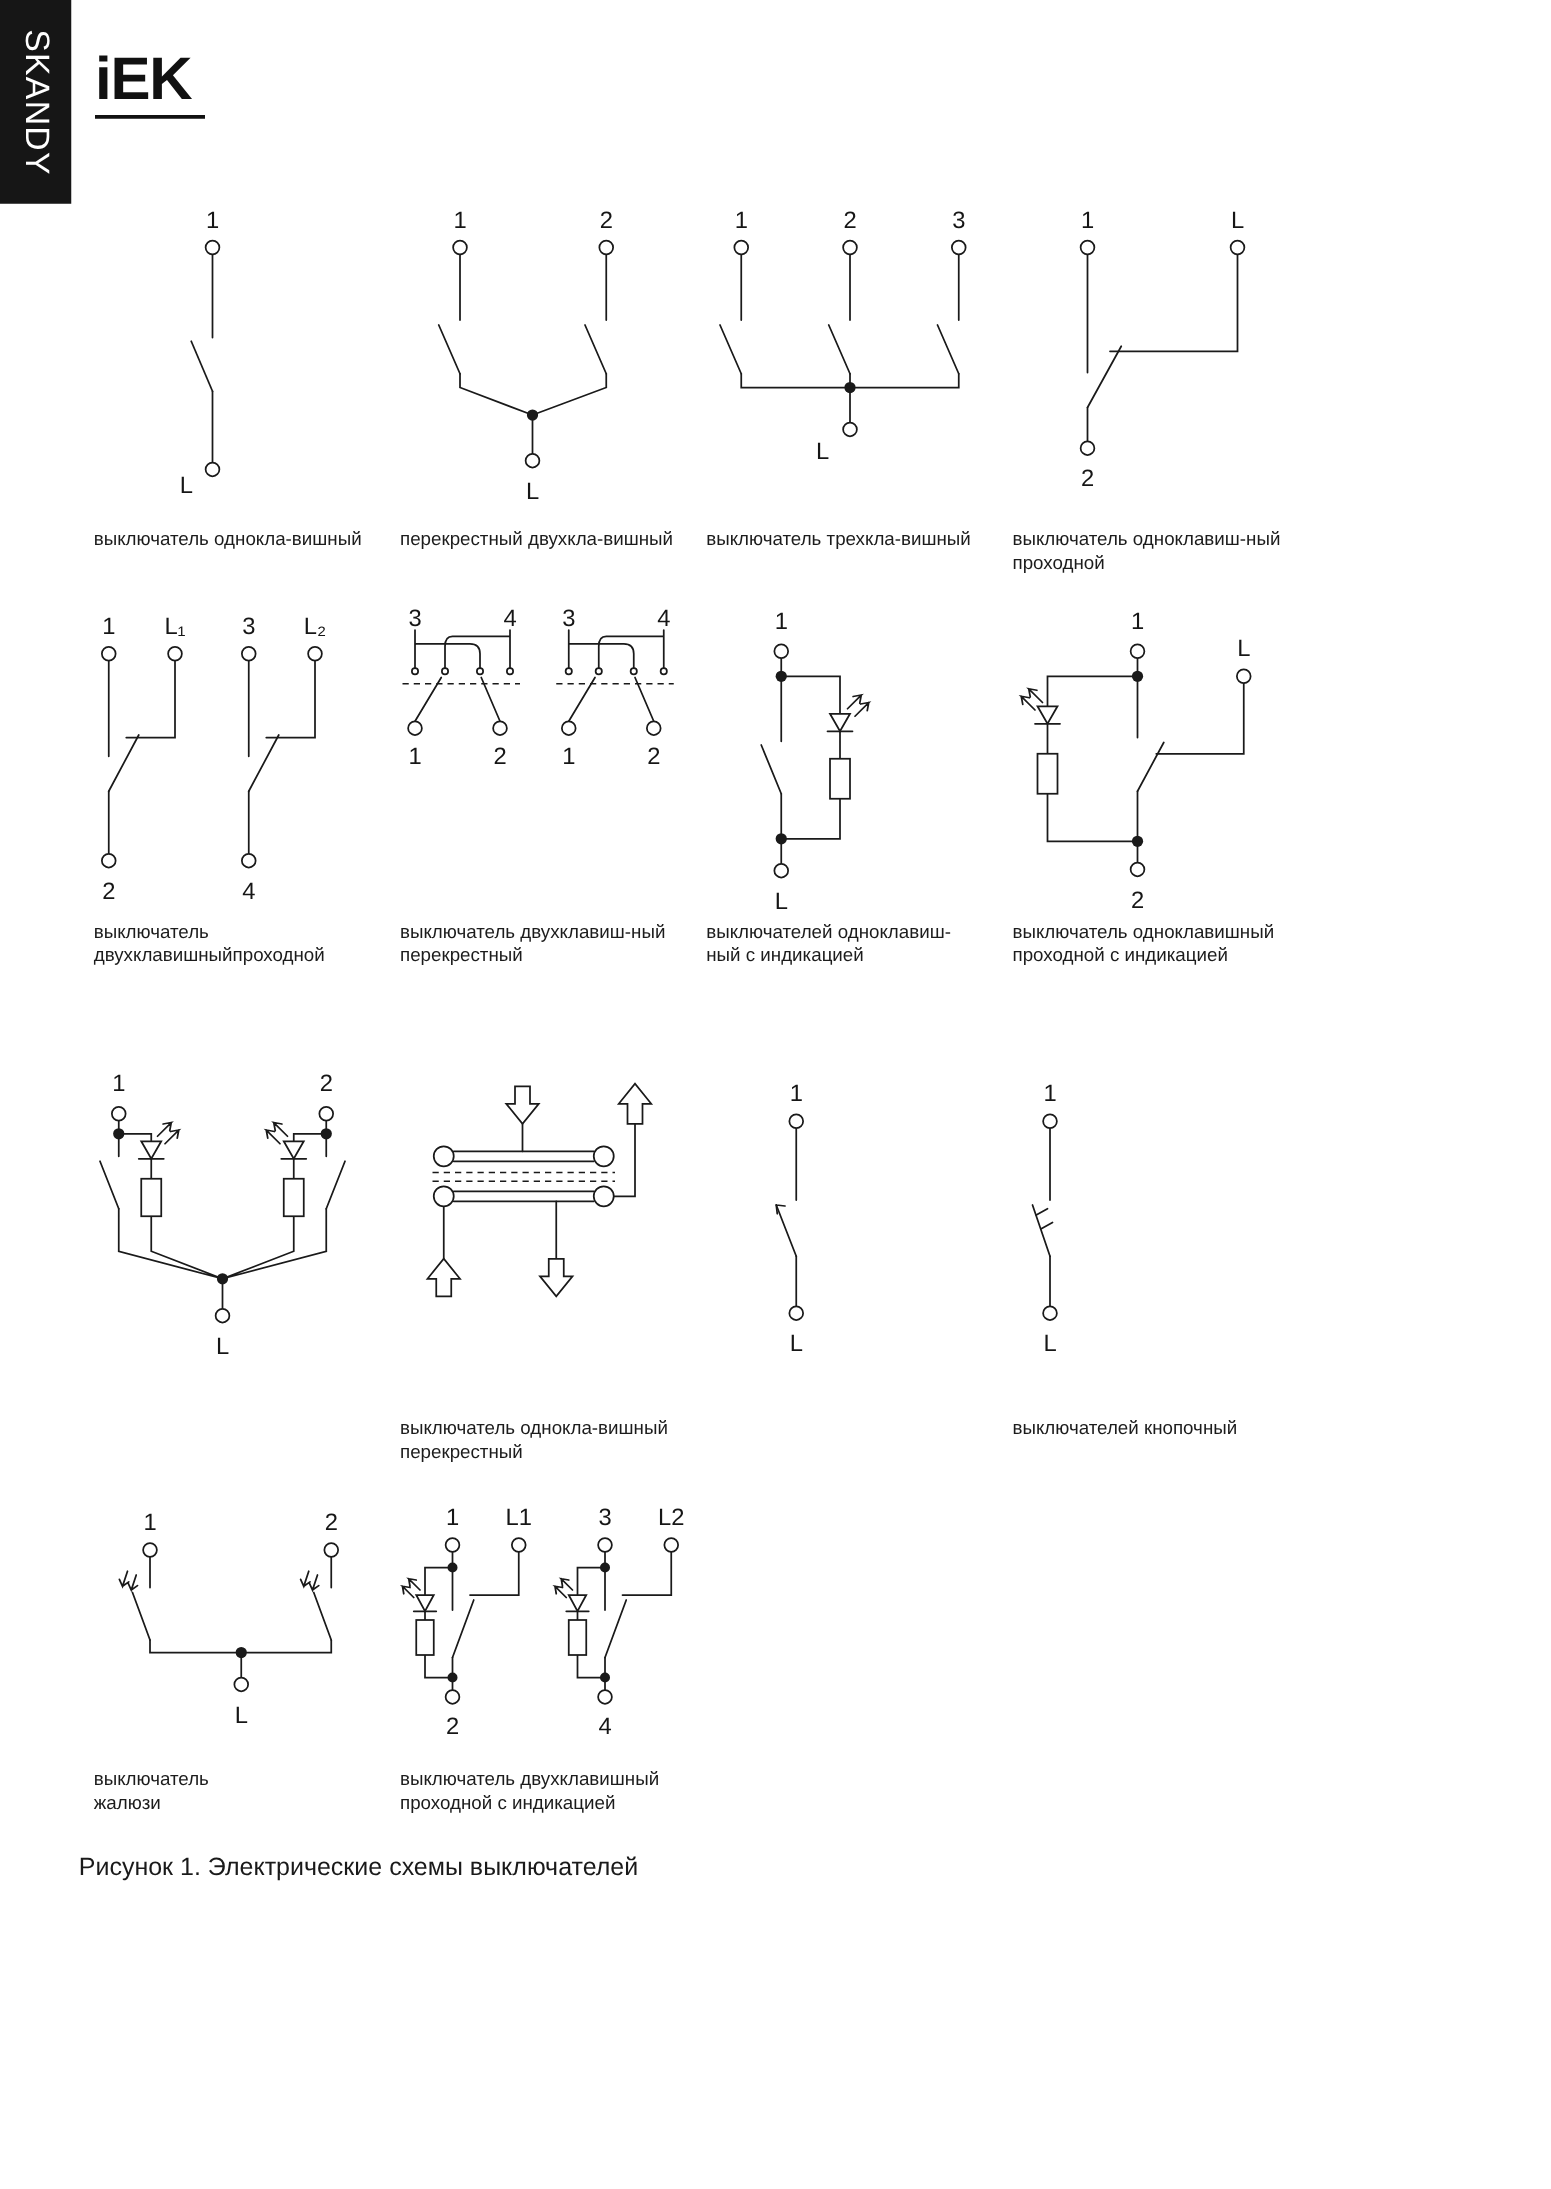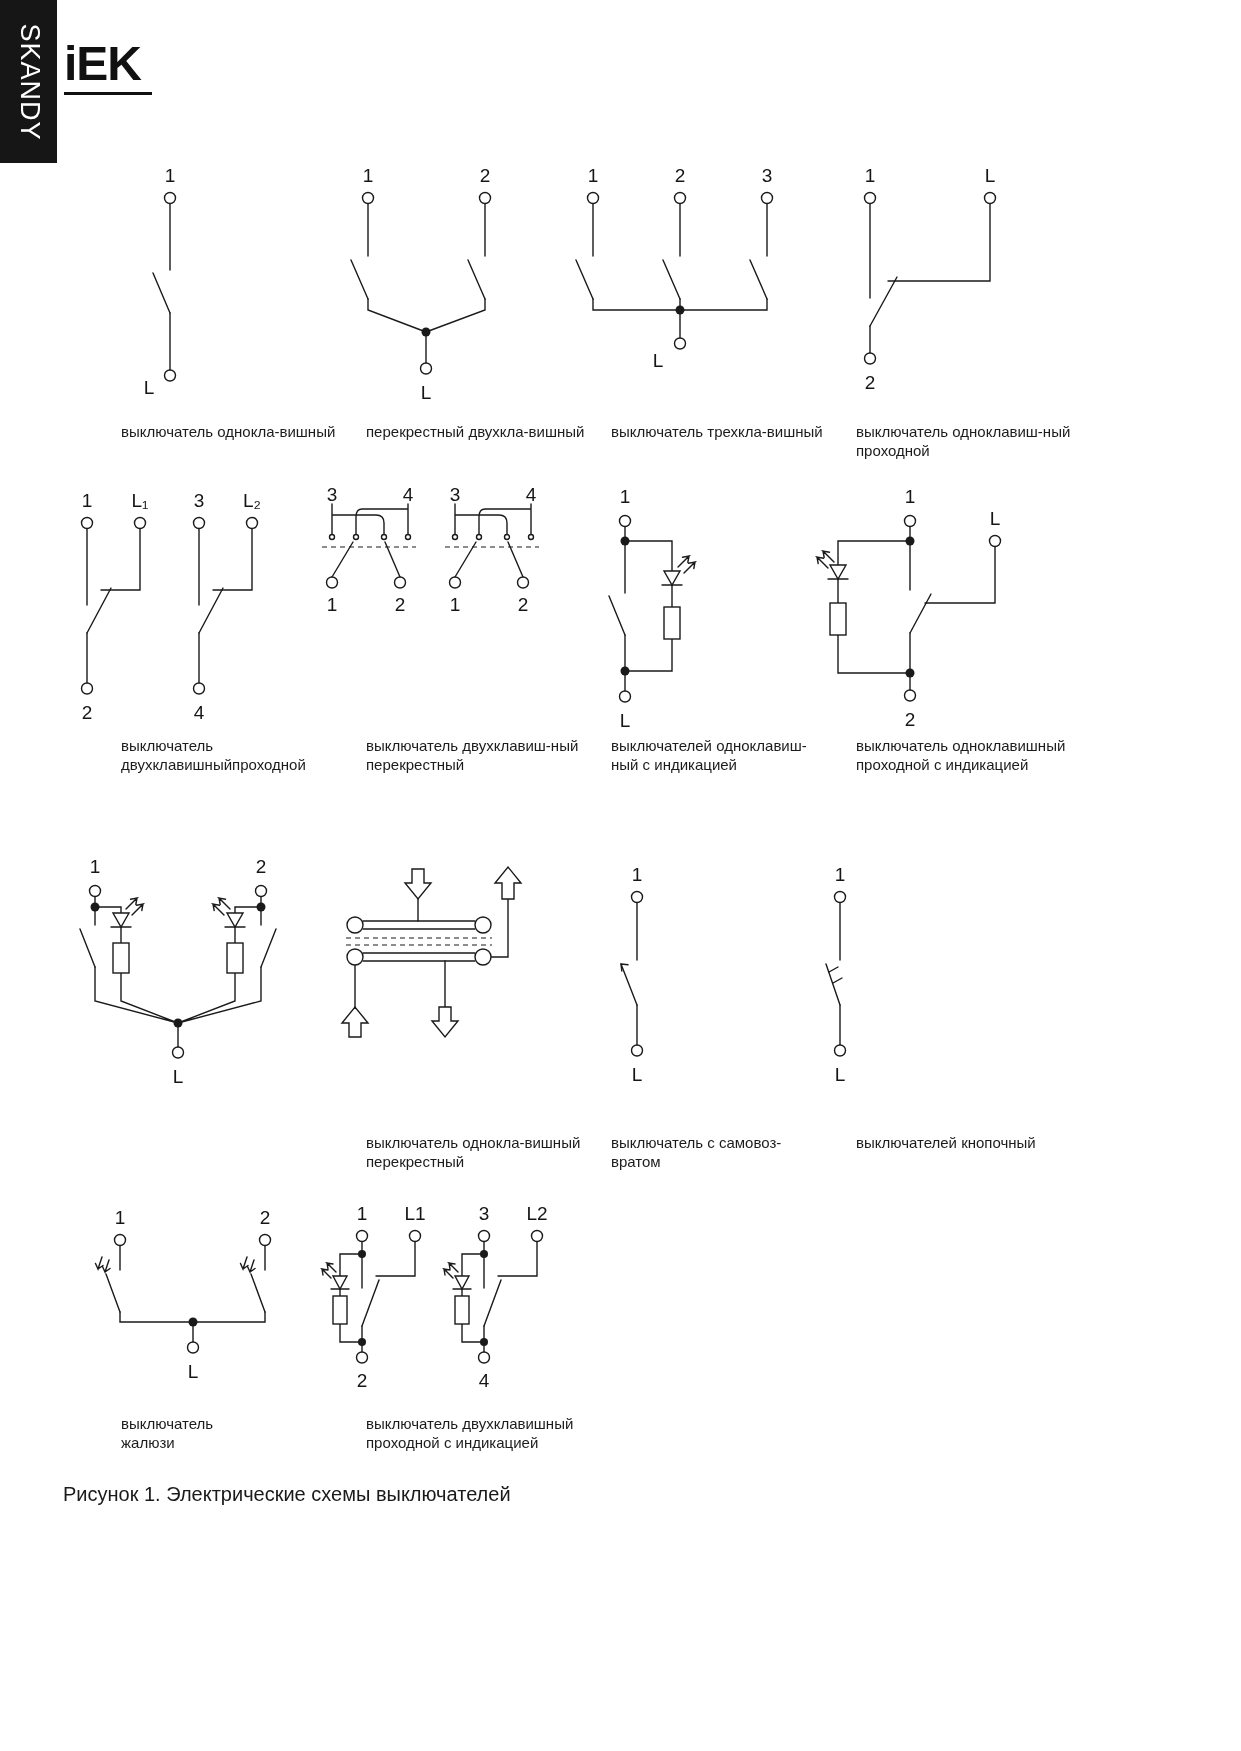--- a/index.html
+++ b/index.html
@@ -5,31 +5,31 @@
   * { margin:0; padding:0; box-sizing:border-box; }
   html,body { background:#ffffff; }
   body { width:1241px; height:1751px; font-family:"Liberation Sans","DejaVu Sans",sans-serif; }
   .page { position:relative; width:1241px; height:1751px; background:#ffffff; overflow:hidden; }
 
   .sidebar { position:absolute; left:0; top:0; width:57px; height:163px; background:#161616; }
   .sidebar-text { position:absolute; left:50%; top:50%;
     transform:translate(-50%,-50%) rotate(90deg);
     color:#ffffff; font-size:27px; letter-spacing:1px; white-space:nowrap; }
 
-  .logo { position:absolute; left:64px; top:40px; }
+  .logo { position:absolute; left:76px; top:40px; }
   .logo-text { font-size:48px; font-weight:800; letter-spacing:-1px; color:#111111; line-height:1; display:block; }
   .logo-rule { width:88px; height:3px; background:#111111; margin-top:4px; }
 
   .row { position:absolute; left:75px; display:flex; }
   .row1 { top:158px; }
   .row2 { top:485px; }
   .row3 { top:855px; }
   .row4 { top:1200px; }
   .cell { width:245px; margin:0; }
-  .cap { font-size:15px; line-height:19px; color:#1c1c1c; white-space:pre-line; margin-top:6px; width:236px;margin-left:46px; }
+  .cap { font-size:15px; line-height:19px; color:#1c1c1c; white-space:pre-line; margin-top:6px; width:236px; }
   .row1 .cap { margin-top:2px; }
   .row4 .cap { margin-top:8px; }
 
   .figure-caption { position:absolute; left:63px; top:1483px; font-size:20px; color:#1a1a1a; }
 
   svg.diag { display:block; }
   .w   { stroke:#1a1a1a; stroke-width:1.4; fill:none; stroke-linecap:round; }
   .term{ fill:#ffffff; stroke:#1a1a1a; stroke-width:1.4; }
   .dot { fill:#1a1a1a; stroke:none; }
   .cmp { fill:#ffffff; stroke:#1a1a1a; stroke-width:1.4; }
@@ -266,22 +266,20 @@
     <figure class="cell">
       <svg class="diag" width="230" height="272" viewBox="0 0 230 272">
         <path class="w" d="M72 47.5 V105 M72 150 V190"></path>
         <path class="w" d="M72 150 L56 109"></path>
         <path class="w" d="M56 109 l7 0.8 m-7 -0.8 l0.8 7"></path>
         <circle class="term" cx="72" cy="42" r="5.5"></circle>
         <circle class="term" cx="72" cy="195.5" r="5.5"></circle>
         <text class="lbl" x="72" y="26">1</text>
         <text class="lbl" x="72" y="226">L</text>
       </svg>
-      <figcaption class="cap">выключатель с самовоз-
-вратом</figcaption>
     </figure>
 
     <figure class="cell">
       <svg class="diag" width="230" height="272" viewBox="0 0 230 272">
         <path class="w" d="M30 47.5 V105 M30 150 V190"></path>
         <path class="w" d="M30 150 L16 109"></path>
         <path class="w" d="M19 117 L28 112 M23 128 L32 123"></path>
         <circle class="term" cx="30" cy="42" r="5.5"></circle>
         <circle class="term" cx="30" cy="195.5" r="5.5"></circle>
         <text class="lbl" x="30" y="26">1</text>

